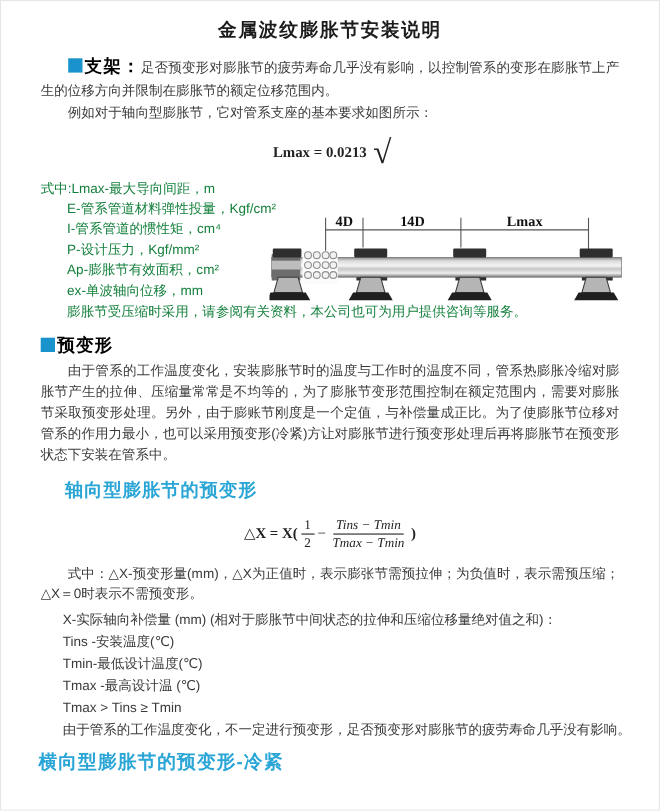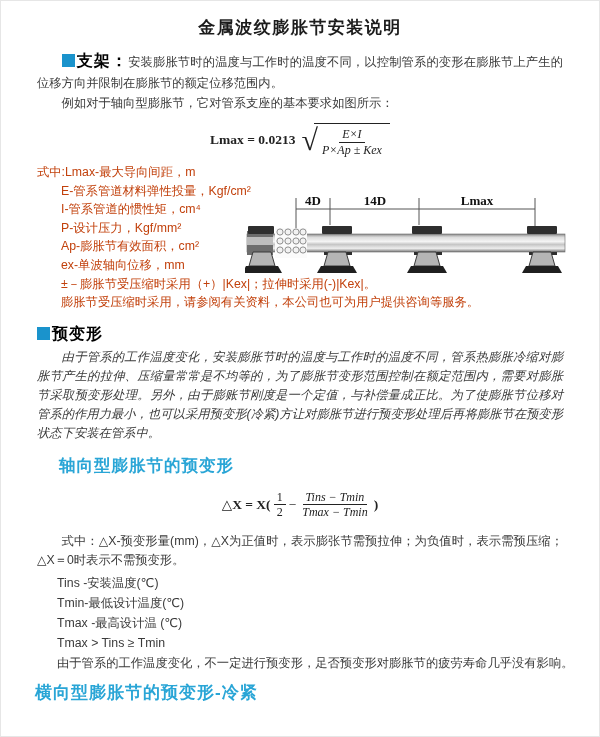--- a/index.html
+++ b/index.html
@@ -28,62 +28,55 @@
   .frac{display:inline-flex;flex-direction:column;align-items:center;font-size:12px;line-height:1.2;margin:0 3px;color:#222;}
   .frac .num{border-bottom:1px solid #222;padding:0 3px;}
   .frac .den{padding:0 3px;}
   .italic{font-style:italic;}
   .rad-sign{font-size:30px;font-weight:400;margin:0 -4px 0 6px;line-height:1;}
   .sqrt-content{border-top:1.5px solid #222;padding:2px 5px 0 5px;}
   .sqrt-content .frac{margin:0;}
   .formula-lmax{margin-top:8px;height:38px;}
   .formula-ax{margin-top:10px;height:36px;}
   
-  .defs{margin:4px 0 0 36px;font-size:12.3px;line-height:18.6px;color:#c2410c;}
+  .defs{margin:4px 0 0 36px;font-size:12.3px;line-height:18.6px;color:#15803d;}
   .defs .def-line{padding-left:24px;}
   .defs .def-line.first{padding-left:0;}
   .deflines{margin:3px 0 0 56px;font-size:12.3px;line-height:20px;}
   .axial-head{margin:12px 0 0 58px;}
   .lateral-head{margin:8px 0 0 34px;font-size:17px;}
   
   .diagram{position:absolute;left:244px;top:192px;width:348px;height:92px;}
   .diagram svg{display:block;width:100%;height:100%;}
   .dim-label{font-family:"Liberation Serif","DejaVu Serif",serif;font-weight:bold;font-size:13px;fill:#111;}
 </style>
 </head>
 <body>
 
 <div class="page">
 
   <h1 class="doc-title">金属波纹膨胀节安装说明</h1>
 
   <p class="para indent p-intro">
-    <span class="blue-square"></span><span class="sec-title">支架：</span><span>安装膨胀节时的温度与工作时的温度不同，以控制管系的变形在膨胀节上产生的位移方向并限制在膨胀节的额定位移范围内。</span>
+    <span class="blue-square"></span><span class="sec-title">支架：</span><span>足否预变形对膨胀节的疲劳寿命几乎没有影响，以控制管系的变形在膨胀节上产生的位移方向并限制在膨胀节的额定位移范围内。</span>
   </p>
   <p class="para indent">例如对于轴向型膨胀节，它对管系支座的基本要求如图所示：</p>
 
   <div class="formula formula-lmax">
     <span class="f-bold">Lmax = 0.0213</span>
     <span class="rad-sign">√</span>
-    <span class="sqrt-content">
-      <span class="frac italic">
-        <span class="num">E×I</span>
-        <span class="den">P×Ap ± Kex</span>
-      </span>
-    </span>
   </div>
 
   <div class="defs">
     <div class="def-line first">式中:Lmax-最大导向间距，m</div>
     <div class="def-line">E-管系管道材料弹性投量，Kgf/cm²</div>
     <div class="def-line">I-管系管道的惯性矩，cm⁴</div>
     <div class="def-line">P-设计压力，Kgf/mm²</div>
     <div class="def-line">Ap-膨胀节有效面积，cm²</div>
     <div class="def-line">ex-单波轴向位移，mm</div>
-    <div class="def-line">±－膨胀节受压缩时采用（+）|Kex|；拉伸时采用(-)|Kex|。</div>
     <div class="def-line">膨胀节受压缩时采用，请参阅有关资料，本公司也可为用户提供咨询等服务。</div>
   </div>
 
   <div class="diagram">
     <svg viewBox="0 0 348 92" xmlns="http://www.w3.org/2000/svg">
       <defs>
         <linearGradient id="pipeGrad" x1="0" y1="0" x2="0" y2="1">
           <stop offset="0" stop-color="#8a8a8a"></stop>
           <stop offset="0.18" stop-color="#dcdcdc"></stop>
           <stop offset="0.42" stop-color="#f4f4f4"></stop>
@@ -149,21 +142,21 @@
         <rect x="284" y="59" width="28" height="3" fill="#2e2e2e"></rect>
         <polygon points="288,59 306,59 310,73 284,73" fill="#b5b5b5" stroke="#3a3a3a" stroke-width="1"></polygon>
         <polygon points="281,73 313,73 317,80 277,80" fill="#1f1f1f"></polygon>
       </g>
     </svg>
   </div>
 
   <div class="sec-head">
     <span class="blue-square"></span><span class="sec-title">预变形</span>
   </div>
-  <p class="para indent" style="margin-top:3px;font-style:italic;">由于管系的工作温度变化，安装膨胀节时的温度与工作时的温度不同，管系热膨胀冷缩对膨胀节产生的拉伸、压缩量常常是不均等的，为了膨胀节变形范围控制在额定范围内，需要对膨胀节采取预变形处理。另外，由于膨账节刚度是一个定值，与补偿量成正比。为了使膨胀节位移对管系的作用力最小，也可以采用预变形(冷紧)方让对膨胀节进行预变形处理后再将膨胀节在预变形状态下安装在管系中。</p>
+  <p class="para indent" style="margin-top:3px;">由于管系的工作温度变化，安装膨胀节时的温度与工作时的温度不同，管系热膨胀冷缩对膨胀节产生的拉伸、压缩量常常是不均等的，为了膨胀节变形范围控制在额定范围内，需要对膨胀节采取预变形处理。另外，由于膨账节刚度是一个定值，与补偿量成正比。为了使膨胀节位移对管系的作用力最小，也可以采用预变形(冷紧)方让对膨胀节进行预变形处理后再将膨胀节在预变形状态下安装在管系中。</p>
 
   <div class="axial-head">
     <span class="sub-title">轴向型膨胀节的预变形</span>
   </div>
 
   <div class="formula formula-ax">
     <span class="f-bold">△X = X(</span>
     <span class="frac">
       <span class="num">1</span>
       <span class="den">2</span>
@@ -172,20 +165,21 @@
     <span class="frac italic">
       <span class="num">Tins − Tmin</span>
       <span class="den">Tmax − Tmin</span>
     </span>
     <span class="f-bold">)</span>
   </div>
 
   <p class="para indent" style="margin-top:9px;">式中：△X-预变形量(mm)，△X为正值时，表示膨张节需预拉伸；为负值时，表示需预压缩；△X＝0时表示不需预变形。</p>
 
   <div class="deflines">
+    <div>X-实际轴向补偿量 (mm) (相对于膨胀节中间状态的拉伸和压缩位移量绝对值之和)：</div>
     <div>Tins -安装温度(℃)</div>
     <div>Tmin-最低设计温度(℃)</div>
     <div>Tmax -最高设计温 (℃)</div>
     <div>Tmax &gt; Tins ≥ Tmin</div>
     <div>由于管系的工作温度变化，不一定进行预变形，足否预变形对膨胀节的疲劳寿命几乎没有影响。</div>
   </div>
 
   <div class="lateral-head">
     <span class="sub-title" style="font-size:17px;">横向型膨胀节的预变形-冷紧</span>
   </div>

